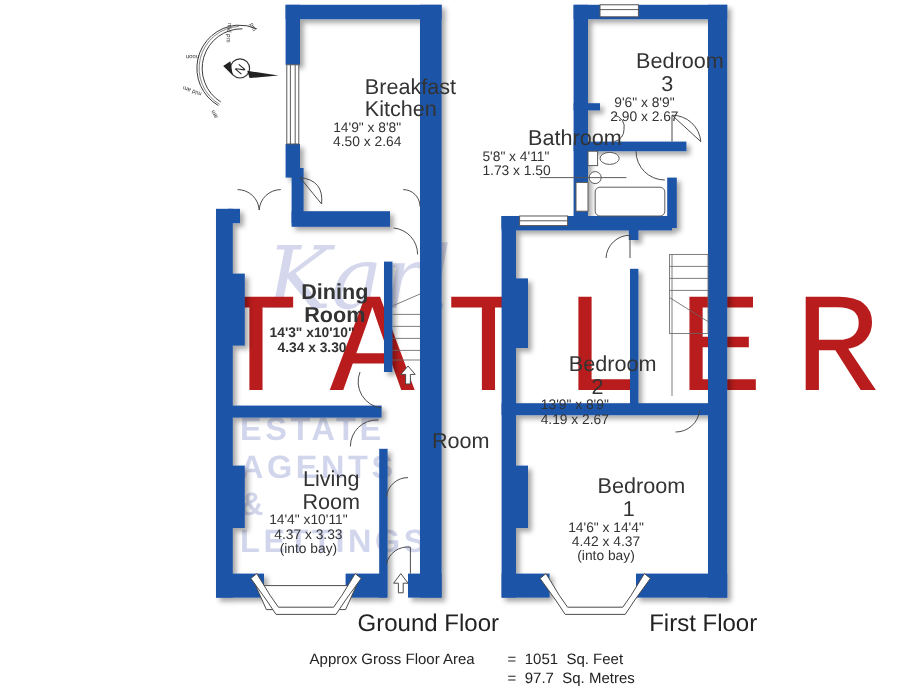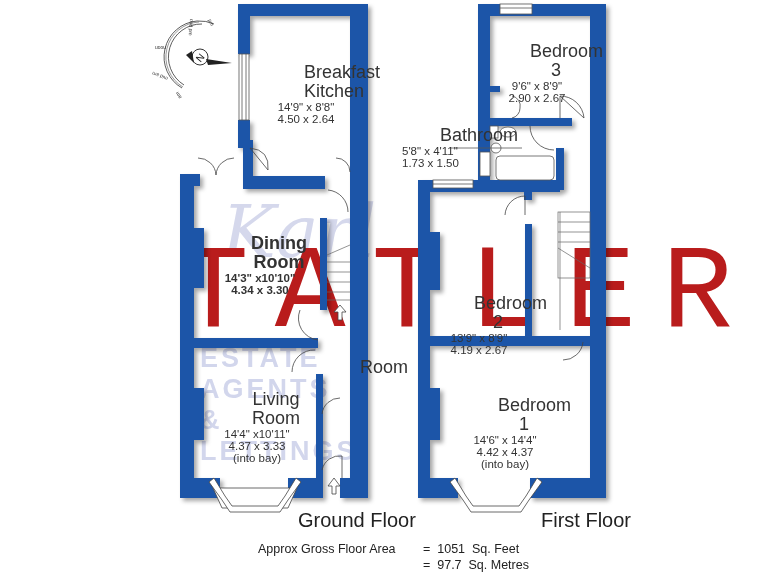--- a/index.html
+++ b/index.html
@@ -195,21 +195,21 @@
   <div class="dim">14'4" x10'11"</div>
   <div class="dim">4.37 x 3.33</div>
   <div class="dim">(into bay)</div>
 </div>
 
 <div class="lbl" style="left:492px;top:42px;width:90px;">
   <div class="name">Bedroom 3</div>
   <div class="dim">9'6"  x  8'9"</div>
   <div class="dim">2.90 x 2.67</div>
 </div>
-<div class="lbl" style="left:402px;top:126px;width:70px;text-align:left;">
+<div class="lbl" style="left:402px;top:106px;width:70px;text-align:left;">
   <div class="name">Bathroom</div>
   <div class="dim">5'8"  x 4'11"</div>
   <div class="dim">1.73 x 1.50</div>
 </div>
 <div class="lbl" style="left:436px;top:246px;width:86px;margin-top:48px;">
   <div class="name">Bedroom 2</div>
   <div class="dim">13'9" x  8'9"</div>
   <div class="dim">4.19 x 2.67</div>
 </div>
 <div class="lbl" style="left:460px;top:396px;width:90px;">

